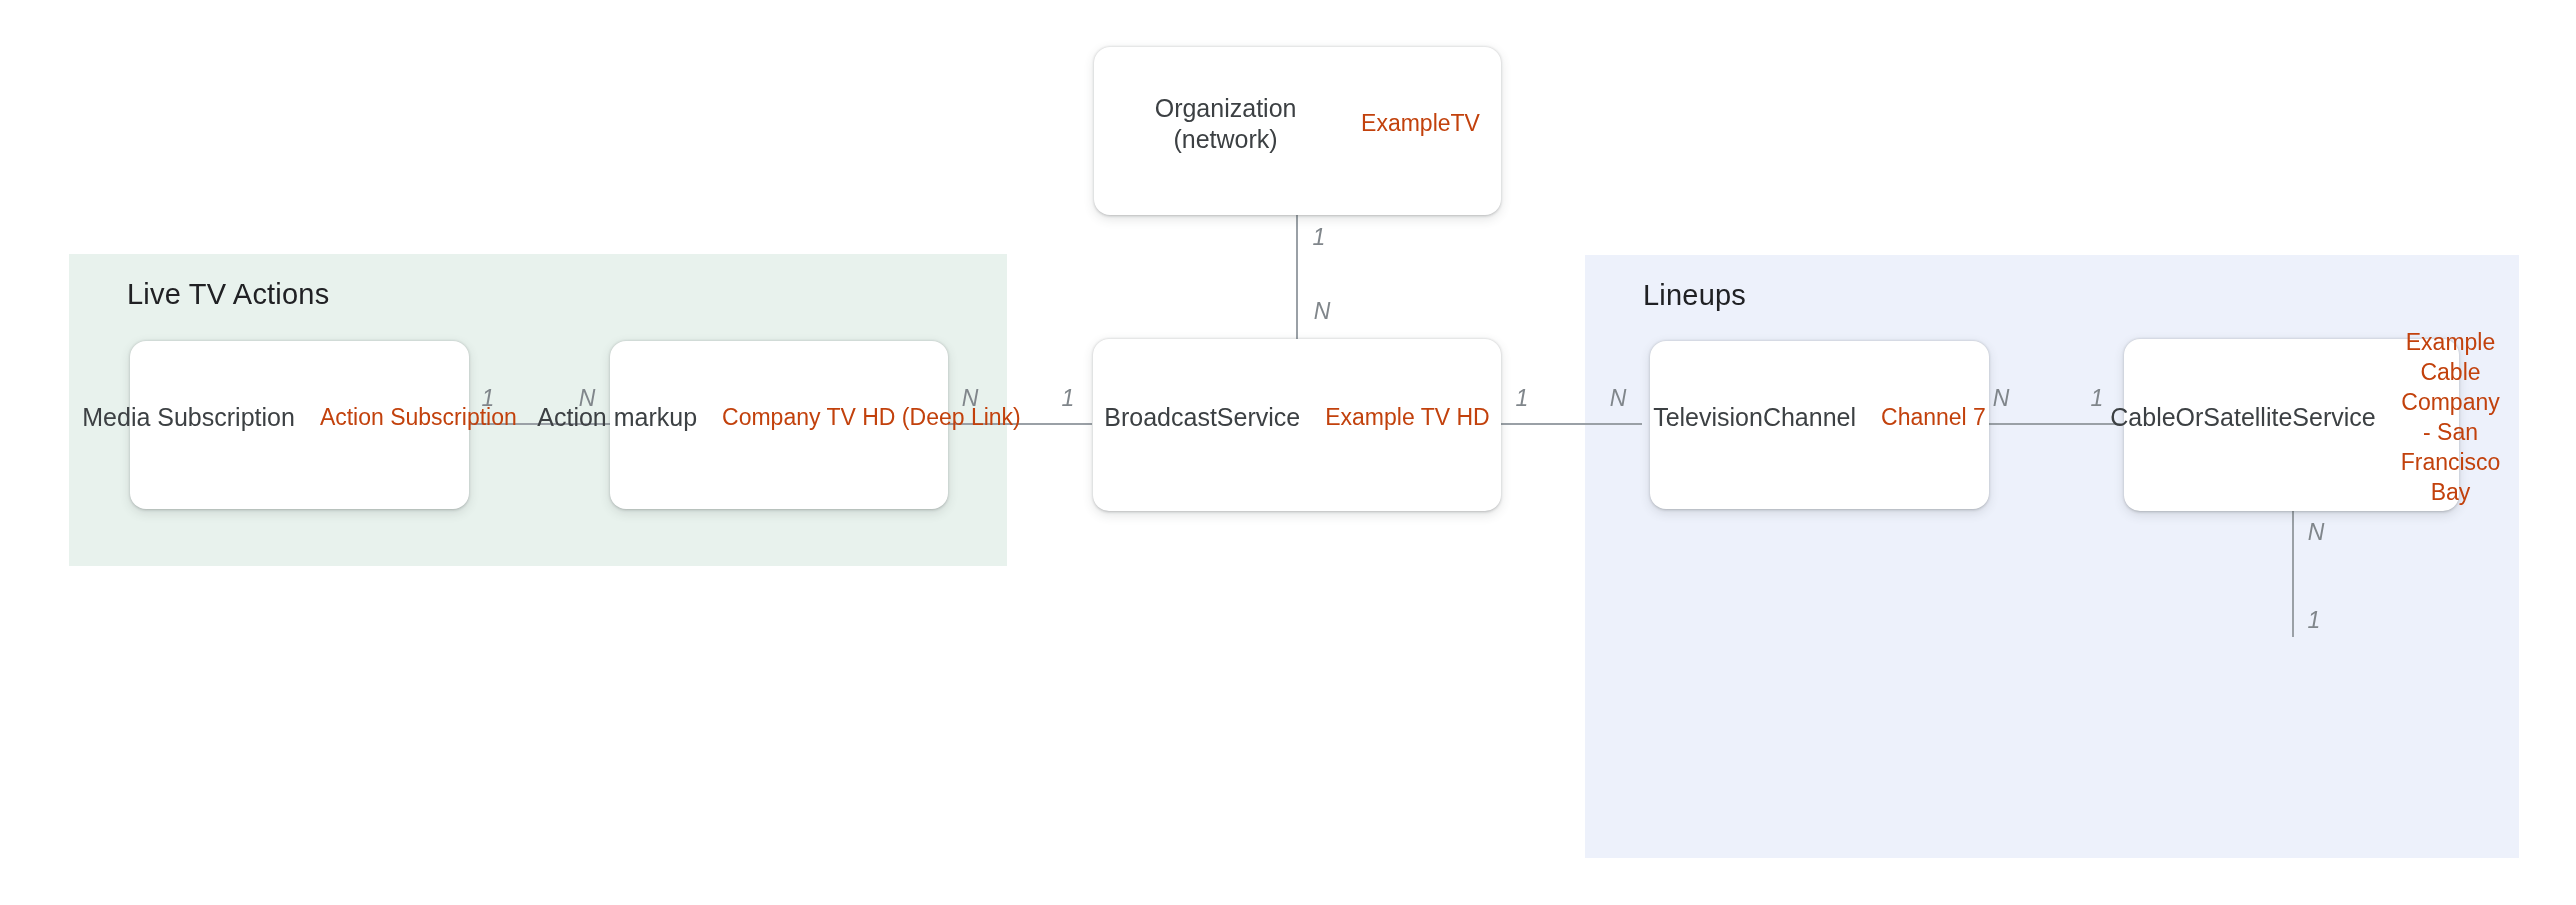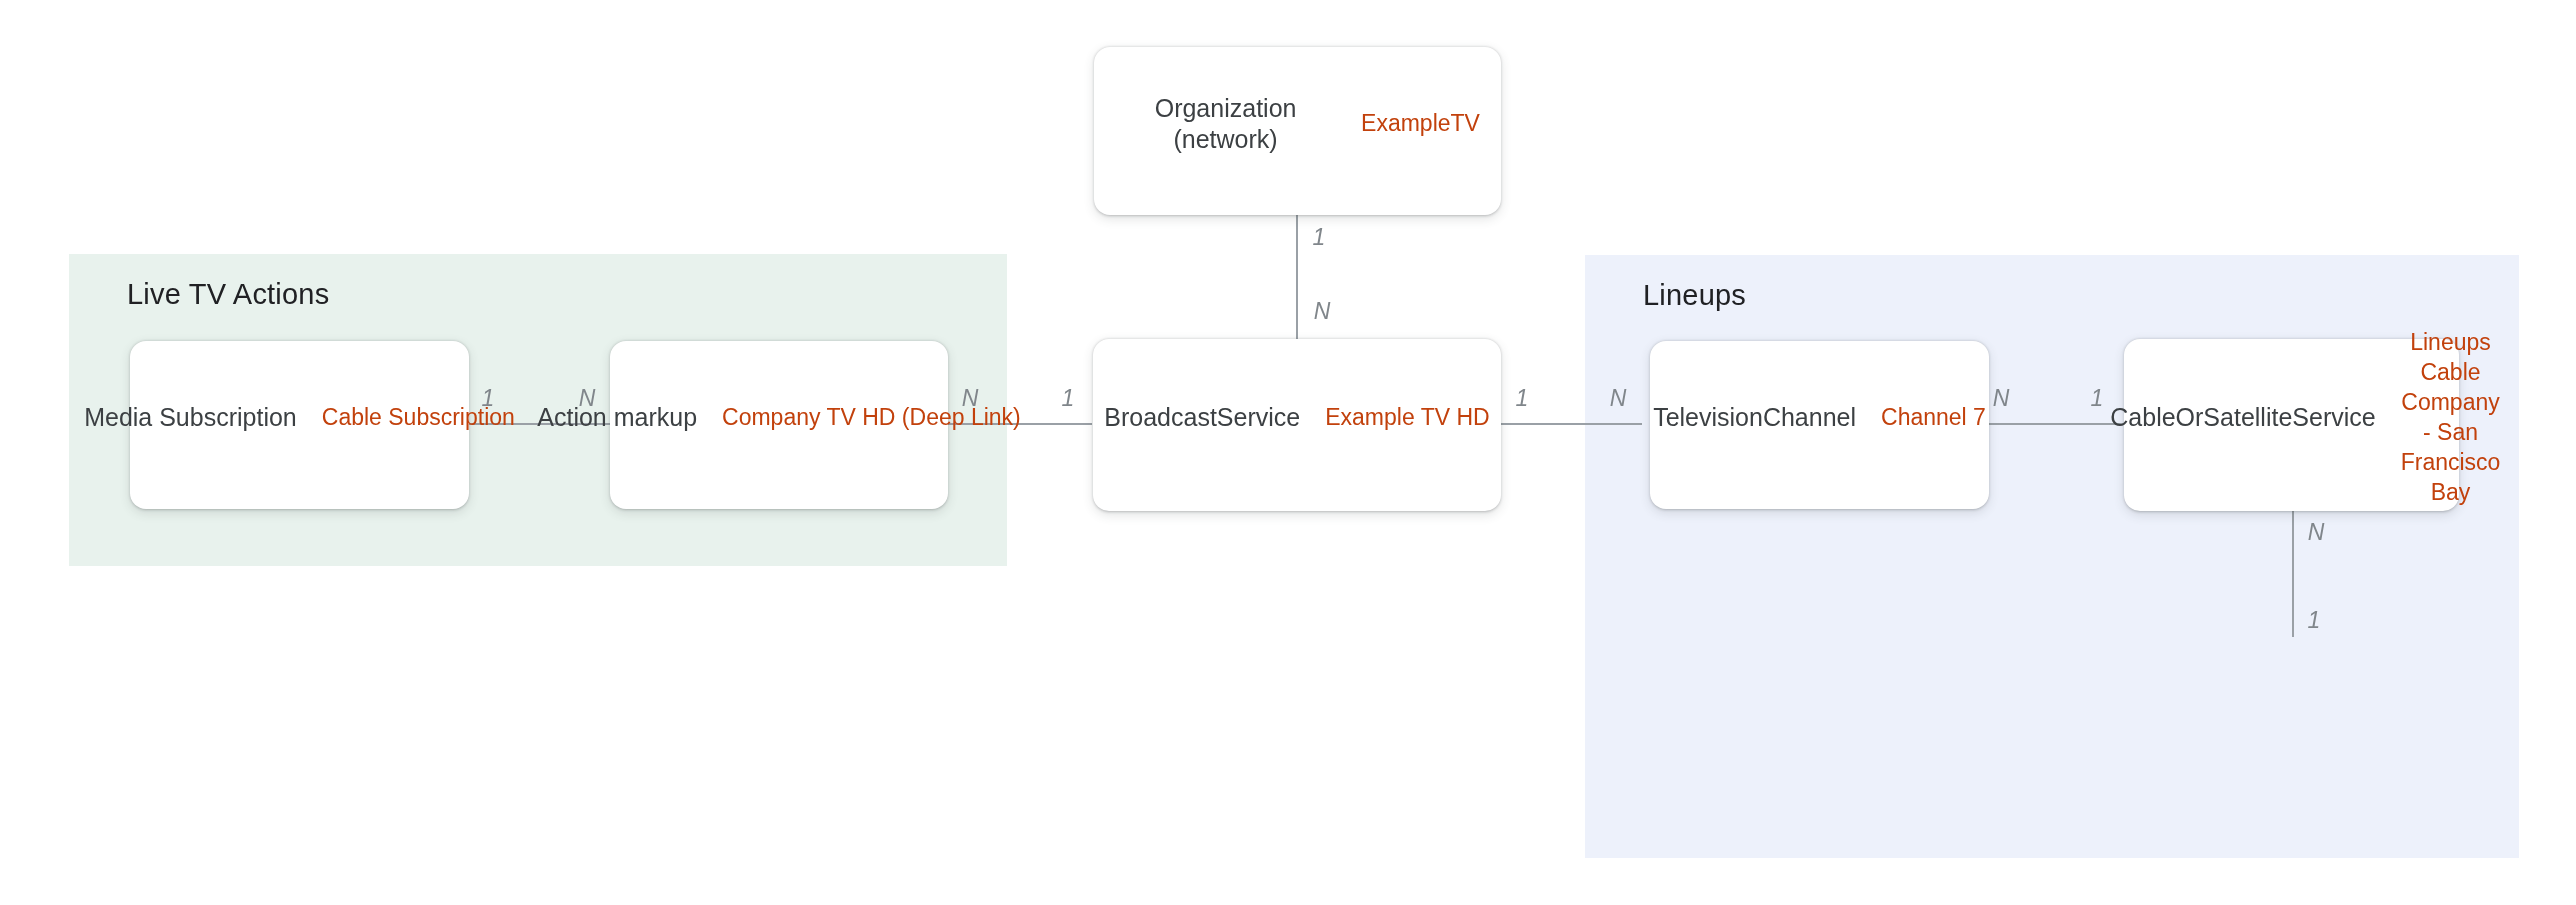--- a/index.html
+++ b/index.html
@@ -103,38 +103,38 @@
   <div class="card-label" style="left:2316px; top:532px;">N</div>
   <div class="card-label" style="left:2314px; top:620px;">1</div>
 
   <div class="node" style="left:1094px; top:47px; width:407px; height:168px;">
     <div class="node-title wrap">Organization (network)</div>
     <div class="node-subtitle">ExampleTV</div>
   </div>
 
   <div class="node" style="left:130px; top:341px; width:339px; height:168px;">
     <div class="node-title">Media Subscription</div>
-    <div class="node-subtitle">Cable Subscription</div>
+    <div class="node-subtitle">Action Subscription</div>
   </div>
 
   <div class="node" style="left:610px; top:341px; width:338px; height:168px;">
     <div class="node-title">Action markup</div>
     <div class="node-subtitle">Company TV HD (Deep Link)</div>
   </div>
 
   <div class="node" style="left:1093px; top:339px; width:408px; height:172px;">
     <div class="node-title">BroadcastService</div>
     <div class="node-subtitle">Example TV HD</div>
   </div>
 
   <div class="node" style="left:1642px; top:341px; width:339px; height:168px;margin-left:8px;">
     <div class="node-title">TelevisionChannel</div>
     <div class="node-subtitle">Channel 7</div>
   </div>
 
   <div class="node" style="left:2124px; top:339px; width:335px; height:172px;padding-left:40px;">
     <div class="node-title">CableOrSatelliteService</div>
-    <div class="node-subtitle wrap">Lineups Cable Company - San Francisco Bay</div>
+    <div class="node-subtitle wrap">Example Cable Company - San Francisco Bay</div>
   </div>
 
 
 </div>
 
 
 </body></html>

